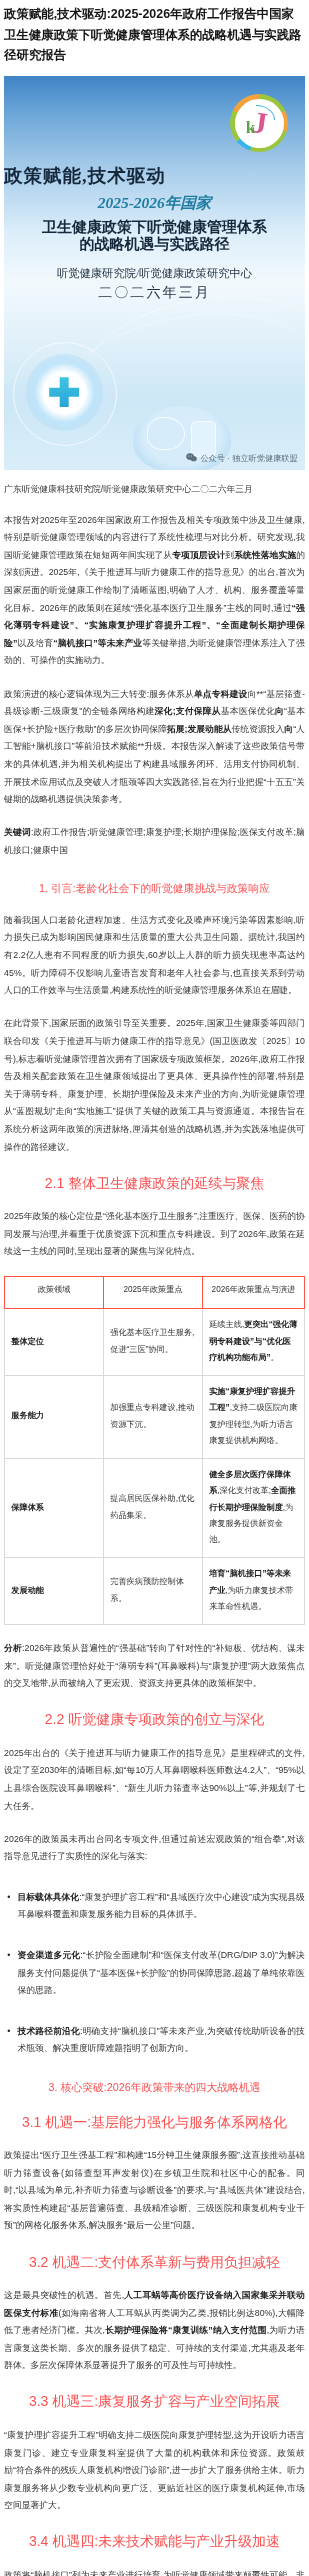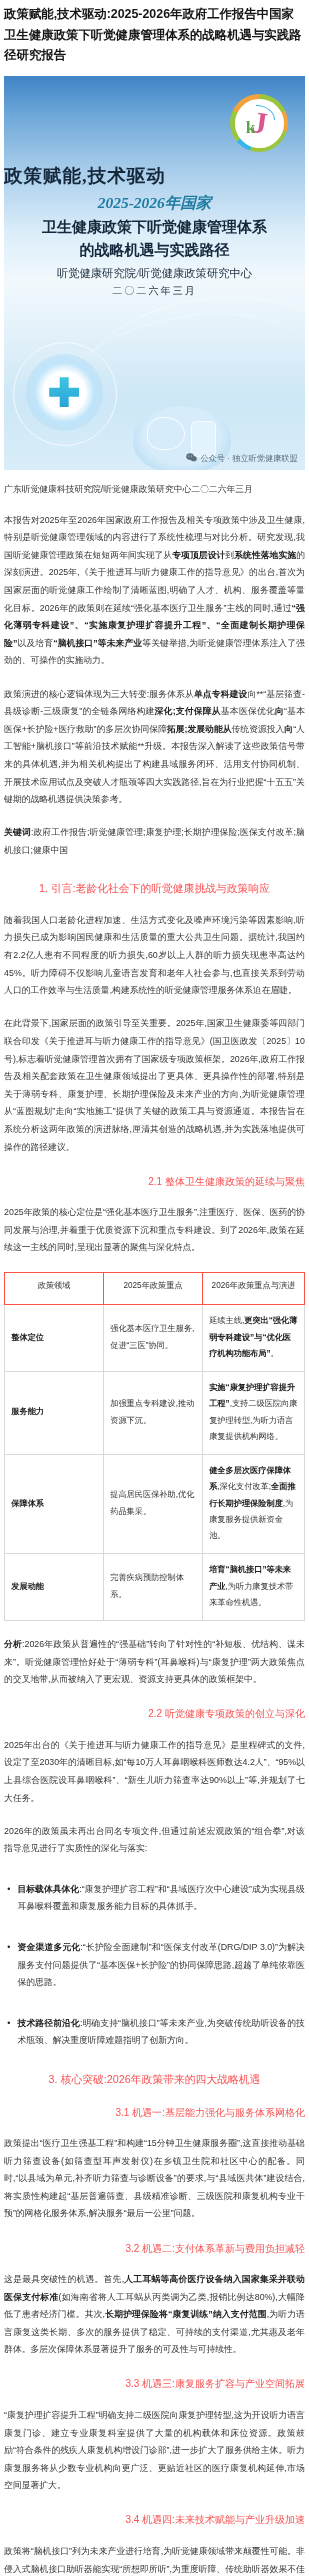--- a/index.html
+++ b/index.html
@@ -5,45 +5,45 @@
   html,body{margin:0;padding:0;background:#ffffff;}
   body{width:309px;font-family:"Liberation Sans","DejaVu Sans",sans-serif;color:#333;}
   .page{width:309px;background:#fff;}
   .content{padding:0 4.1px;}
   h1.article-title{font-size:12.4px;line-height:1.65;color:#161616;font-weight:700;margin:4.1px 4.1px 10.3px 4.1px;}
   p.para{font-size:8.8px;line-height:2.0;text-align:justify;margin:15.5px 0;color:#333;}
   p.para strong{font-weight:700;color:#222;margin-top:34px;}
   .byline{font-size:8.8px;color:#353535;margin:14.4px 0;}
   .h-red{color:#fa5151;font-weight:400;}
   .h-center{text-align:center;font-size:10.8px;margin:23px 0 13.4px 0;}
-  .h-sub{font-size:10px;text-align:right;margin:18.5px 0 5.2px 0;}
+  .h-sub{font-size:14px;text-align:center;margin:18.5px 0 5.2px 0;}
   .li{position:relative;padding-left:13.4px;margin:23px 0;font-size:8.8px;line-height:2.0;text-align:justify;}
   .li::before{content:"•";position:absolute;left:3.1px;top:0;color:#222;}
   .li strong{font-weight:700;color:#222;}
   table.policy{width:100%;border-collapse:collapse;margin:13.4px 0;font-size:8.2px;}
   table.policy th{border:0.8px solid #ff5242;font-weight:400;color:#333;padding:6.2px 3.1px 13.4px 3.1px;text-align:center;vertical-align:top;}
   table.policy td{border:0.5px solid #d9d9d9;padding:8.2px 6.2px;line-height:2.0;vertical-align:middle;text-align:left;}
   table.policy td.rowlabel{font-weight:700;color:#222;}
   table.policy td strong{font-weight:700;color:#222;}
 
   
   .hero{position:relative;height:394px;margin:0 4.1px;overflow:hidden;
     background:linear-gradient(180deg,#3f84c6 0%,#6ea8d9 10%,#a9cdeb 24%,#dceefa 40%,#f2f9fd 52%,#e2f1fa 66%,#cde7f6 82%,#d9edf9 100%);}
   .hero-title1{position:absolute;top:87px;left:0;right:0;text-align:left;
     font-family:"Liberation Serif","DejaVu Serif",serif;font-weight:700;font-size:18.5px;color:#16293c;letter-spacing:1px;}
   .hero-title2{position:absolute;top:117px;left:0;right:0;text-align:center;
     font-family:"Liberation Serif","DejaVu Serif",serif;font-weight:700;font-style:italic;font-size:15.5px;color:#1f7da3;}
   .hero-title3{position:absolute;top:142px;left:0;right:0;text-align:center;
     font-family:"Liberation Serif","DejaVu Serif",serif;font-weight:700;font-size:15px;color:#16293c;}
-  .hero-title4{position:absolute;top:165px;left:0;right:0;text-align:center;
+  .hero-title4{position:absolute;top:159px;left:0;right:0;text-align:center;
     font-family:"Liberation Serif","DejaVu Serif",serif;font-weight:700;font-size:15px;color:#16293c;}
   .hero-org{position:absolute;top:190px;left:0;right:0;text-align:center;
     font-family:"Liberation Serif","DejaVu Serif",serif;font-size:11.3px;color:#1d2d3c;}
   .hero-date{position:absolute;top:208px;left:0;right:0;text-align:center;
-    font-family:"Liberation Serif","DejaVu Serif",serif;font-size:10px;color:#1d2d3c;letter-spacing:2.1px;}
+    font-family:"Liberation Serif","DejaVu Serif",serif;font-size:14px;color:#1d2d3c;letter-spacing:2.1px;}
   .cahma{position:relative;border-radius:50%;
     background:conic-gradient(#9bc53d 0 18%,#f2a33c 18% 30%,#9bc53d 30% 55%,#35b6e5 55% 64%,#9bc53d 64% 82%,#f2a33c 82% 100%);
     display:flex;align-items:center;justify-content:center;}
   .cahma .inner{width:84%;height:84%;background:#fff;border-radius:50%;display:flex;align-items:center;justify-content:center;position:relative;}
   .cahma .j{font-family:"Liberation Serif","DejaVu Serif",serif;font-weight:700;color:#d8578f;font-size:2.1em;transform:rotate(8deg);}
   .cahma .k{font-family:"Liberation Serif","DejaVu Serif",serif;font-weight:700;color:#58a549;font-size:1.2em;position:absolute;left:22%;bottom:20%;}
   .cahma .arc{position:absolute;top:12%;right:18%;width:38%;height:30%;border:1.5px solid #35b6e5;border-bottom:none;border-left:none;border-radius:0 100% 0 0;}
   .hero-logo{position:absolute;top:18.5px;right:16.5px;width:58px;height:58px;font-size:14.4px;}
   .hero-cross-wrap{position:absolute;left:21.6px;top:278px;width:77px;height:77px;border-radius:50%;
     background:radial-gradient(circle at 50% 50%, #ffffff 0 38%, rgba(190,228,250,0.9) 55%, rgba(150,205,240,0.25) 75%, rgba(150,205,240,0) 100%);

